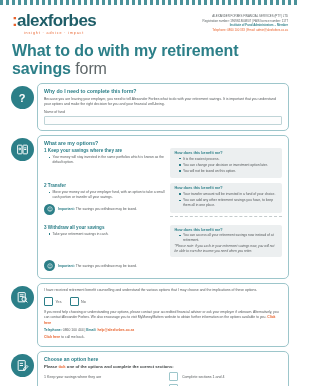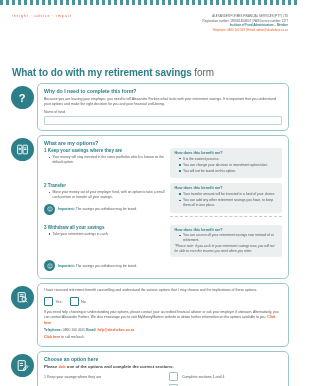--- a/index.html
+++ b/index.html
@@ -38,22 +38,22 @@
   }
   .corp{
     text-align:right;font-size:2.9px;line-height:1.55;
     color:#5a6163;max-width:132px;padding-top:2px;
   }
   .corp .bold{font-weight:bold;color:#2c7f88;}
   .corp .orange{color:#e8622c;}
 
   
   .page-title{
-    font-size:10px;font-weight:bold;color:#2c7f88;
-    padding:7px 0 5px 12px;letter-spacing:-.1px;margin-top:28px;
+    font-size:16px;font-weight:bold;color:#2c7f88;
+    padding:7px 0 5px 12px;letter-spacing:-.1px;
   }
   .page-title .light{font-weight:normal;color:#5f6769;}
 
   
   .row{display:flex;align-items:flex-start;padding:0 9px 0 7px;margin-bottom:4px;}
   .icon-col{width:30px;flex:0 0 30px;display:flex;justify-content:center;padding-top:3px;}
   .circ{
     width:23px;height:23px;border-radius:50%;
     background:#2c7f88;color:#ffffff;
     display:flex;align-items:center;justify-content:center;
@@ -126,20 +126,23 @@
 </style>
 </head>
 <body>
 
 <div class="page">
 
   <div class="top-strip"></div>
 
   <div class="header">
     <div class="logo-block">
+      <div class="logo">
+        <span class="dots">:</span><span class="fx">alex</span><span class="fx">forbes</span>
+      </div>
       <div class="tagline">insight · advice · impact</div>
     </div>
     <div class="corp">
       <div>ALEXANDER FORBES FINANCIAL SERVICES (PTY) LTD</div>
       <div>Registration number: 1969/018008/07 | FAIS licence number: 1177</div>
       <div class="bold">Institute of Fund Administrators – Member</div>
       <div class="orange">Telephone: 0860 100 333 | Email: admin@alexforbes.co.za</div>
     </div>
   </div>
 

